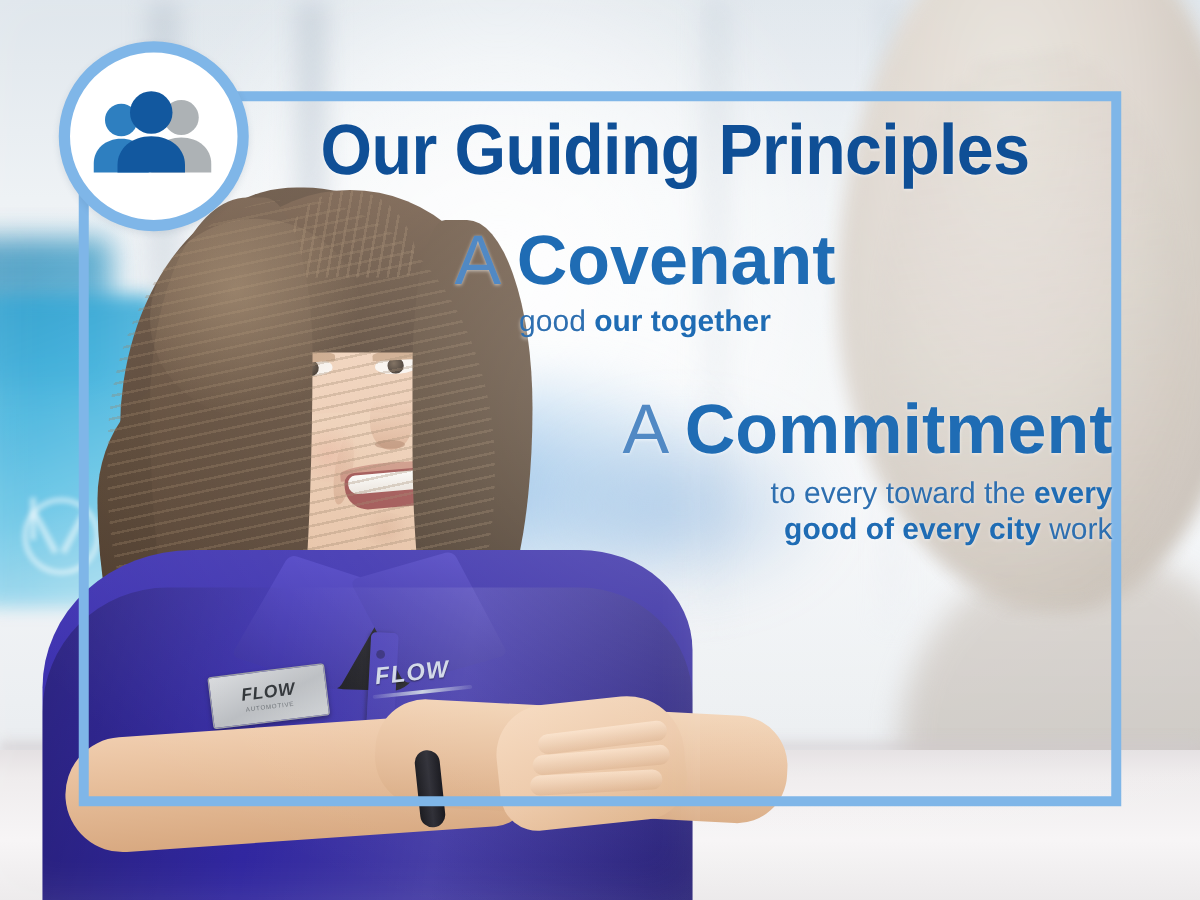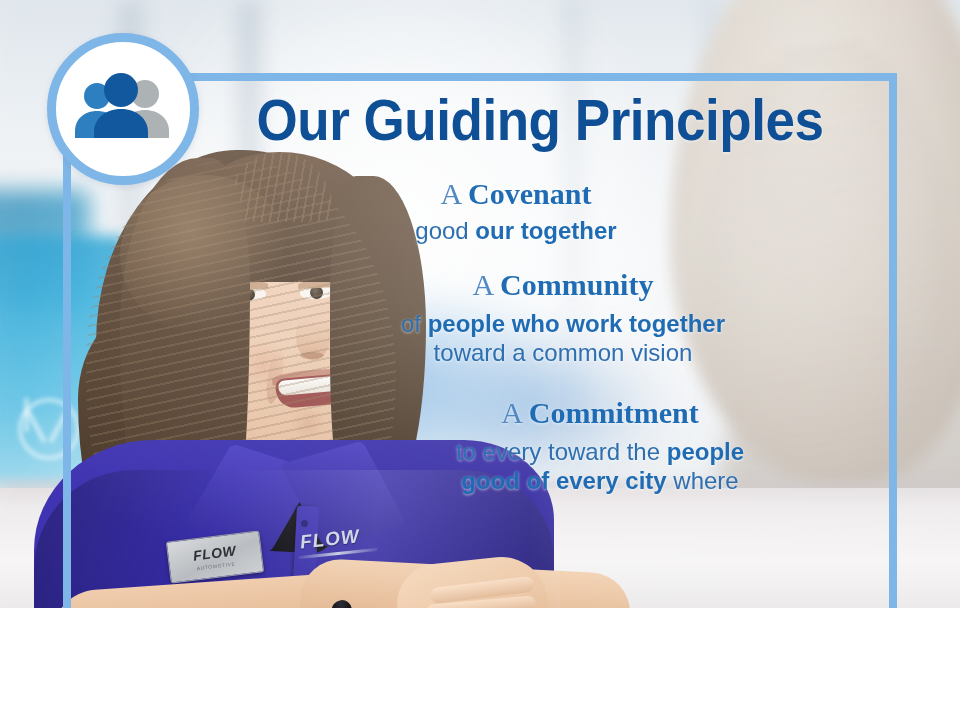--- a/index.html
+++ b/index.html
@@ -7,21 +7,21 @@
     padding: 0;
     background: #ffffff;
   }
   body {
     font-family: "Liberation Sans", sans-serif;
   }
 
   #stage {
     position: relative;
     width: 960px;
-    height: 608px;
+    height: 720px;
     overflow: hidden;
     background: #e9eef2;
   }
 
   
   .photo {
     position: absolute;
     inset: 0;
     overflow: hidden;
   }
@@ -578,22 +578,22 @@
 
   .principles {
     position: absolute;
     left: 180px;
     top: 178px;
     width: 710px;
   }
   .principle { margin-bottom: 6px; }
 
   .p-title {
-    font-family: Liberation Serif, serif;
-    font-size: 30px;
+    font-family: Liberation Sans, sans-serif;
+    font-size: 56px;
     line-height: 1.06;
     color: #2272b8;
     text-shadow: 0 1px 3px rgba(255,255,255,.6);
     white-space: nowrap;
   }
   .p-article {
     font-weight: 400;
     color: #5189c4;
   }
   .p-word {
@@ -611,21 +611,21 @@
   }
   .p-sub b { font-weight: 700; color: #1f6cb4; }
 
   
   .principle.p1 { text-align: center; padding-right: 38px; }
   .principle.p1 .p-sub { margin-top: 6px; }
 
   .principle.p2 { text-align: center; padding-left: 56px; margin-top: 24px; }
   .principle.p2 .p-sub { margin-top: 8px; }
 
-  .principle.p3 { text-align: center; padding-left: 130px; margin-top: 30px; }
+  .principle.p3 { text-align: right; padding-left: 130px; margin-top: 40px; }
   .principle.p3 .p-sub { margin-top: 8px; }
 </style>
 </head>
 <body>
 
 <div id="stage">
 
   <div class="photo">
     <div class="bg-base"></div>
     <div class="bg-glow"></div>
@@ -739,37 +739,27 @@
     <div class="principle p1">
       <div class="p-title">
         <span class="p-article">A</span>
         <span class="p-word">Covenant</span>
       </div>
       <div class="p-sub">
         <span>good </span><b>our together</b>
       </div>
     </div>
 
-    <div class="principle p2">
-      <div class="p-title">
-        <span class="p-article">A</span>
-        <span class="p-word">Community</span>
-      </div>
-      <div class="p-sub">
-        <span>of </span><b>people who work together</b><br>
-        <span>toward a common vision</span>
-      </div>
-    </div>
 
     <div class="principle p3">
       <div class="p-title">
         <span class="p-article">A</span>
         <span class="p-word">Commitment</span>
       </div>
       <div class="p-sub">
-        <span>to every toward the </span><b>people</b><br>
-        <b>good of every city</b><span> where</span><br>
+        <span>to every toward the </span><b>every</b><br>
+        <b>good of every city</b><span> work</span><br>
       </div>
     </div>
 
   </div>
 
 </div>
 
 </body></html>

